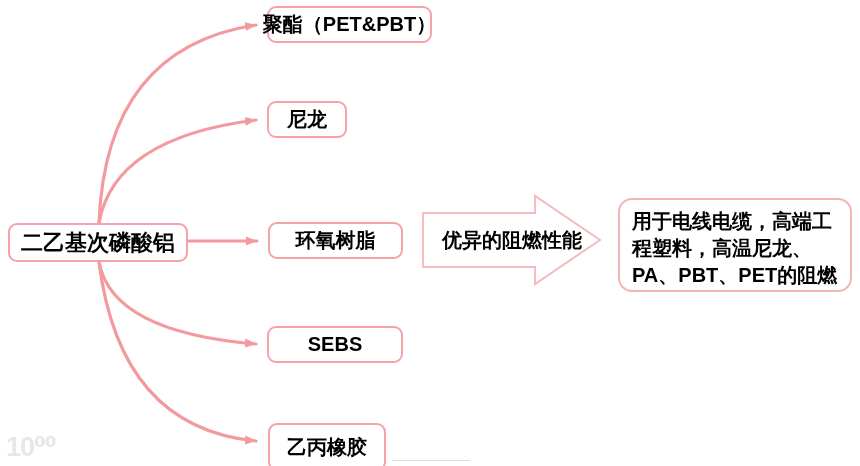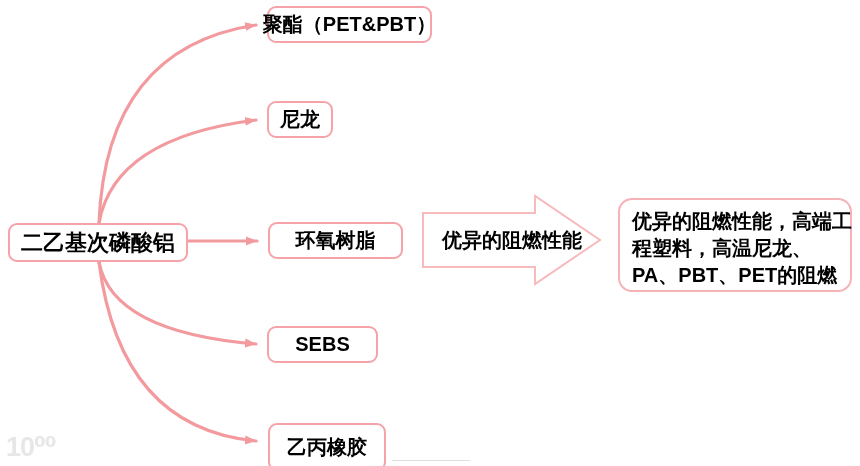--- a/index.html
+++ b/index.html
@@ -22,23 +22,23 @@
   svg.connectors #arrowhead path{fill:var(--connector);stroke:none;}
   svg.connectors polygon.bigarrow{fill:#ffffff;stroke:var(--arrow-border);stroke-width:2;stroke-linejoin:miter;}
   .node{
     position:absolute;box-sizing:border-box;background:#ffffff;
     border:2px solid var(--node-border);border-radius:9px;
     display:flex;align-items:center;justify-content:center;
     font-weight:bold;font-size:20px;white-space:nowrap;
   }
   .node-source{left:8px;top:223px;width:180px;height:39px;font-size:22px;}
   .node-pet{left:267px;top:6px;width:165px;height:37px;}
-  .node-nylon{left:267px;top:101px;width:66px;height:37px;}
+  .node-nylon{left:267px;top:101px;width:80px;height:37px;}
   .node-epoxy{left:268px;top:222px;width:135px;height:37px;}
-  .node-sebs{left:267px;top:326px;width:111px;height:37px;}
+  .node-sebs{left:267px;top:326px;width:136px;height:37px;}
   .node-epdm{left:268px;top:423px;width:118px;height:48px;}
   .arrow-label{
     position:absolute;left:420px;top:228px;width:162px;height:24px;
     text-align:right;font-weight:bold;font-size:20px;line-height:24px;white-space:nowrap;
   }
   .node-result{
     position:absolute;left:618px;top:198px;width:234px;height:94px;
     box-sizing:border-box;background:#ffffff;
     border:2px solid var(--result-border);border-radius:14px;
     padding:8px 4px 0 12px;
@@ -92,21 +92,21 @@
   <div class="node node-sebs">
     <span>SEBS</span>
   </div>
   <div class="node node-epdm">
     <span>乙丙橡胶</span>
   </div>
 
   <div class="arrow-label">优异的阻燃性能</div>
 
   <div class="node-result">
-    <div class="rline">优异的阻燃性能，高端工</div>
+    <div class="rline">用于电线电缆，高端工</div>
     <div class="rline">程塑料，高温尼龙、</div>
     <div class="rline">PA、PBT、PET的阻燃</div>
   </div>
 
   <div class="watermark">
     <span class="wm-logo">10⁰⁰</span>
   </div>
 
   <div class="bottom-line"></div>
 

